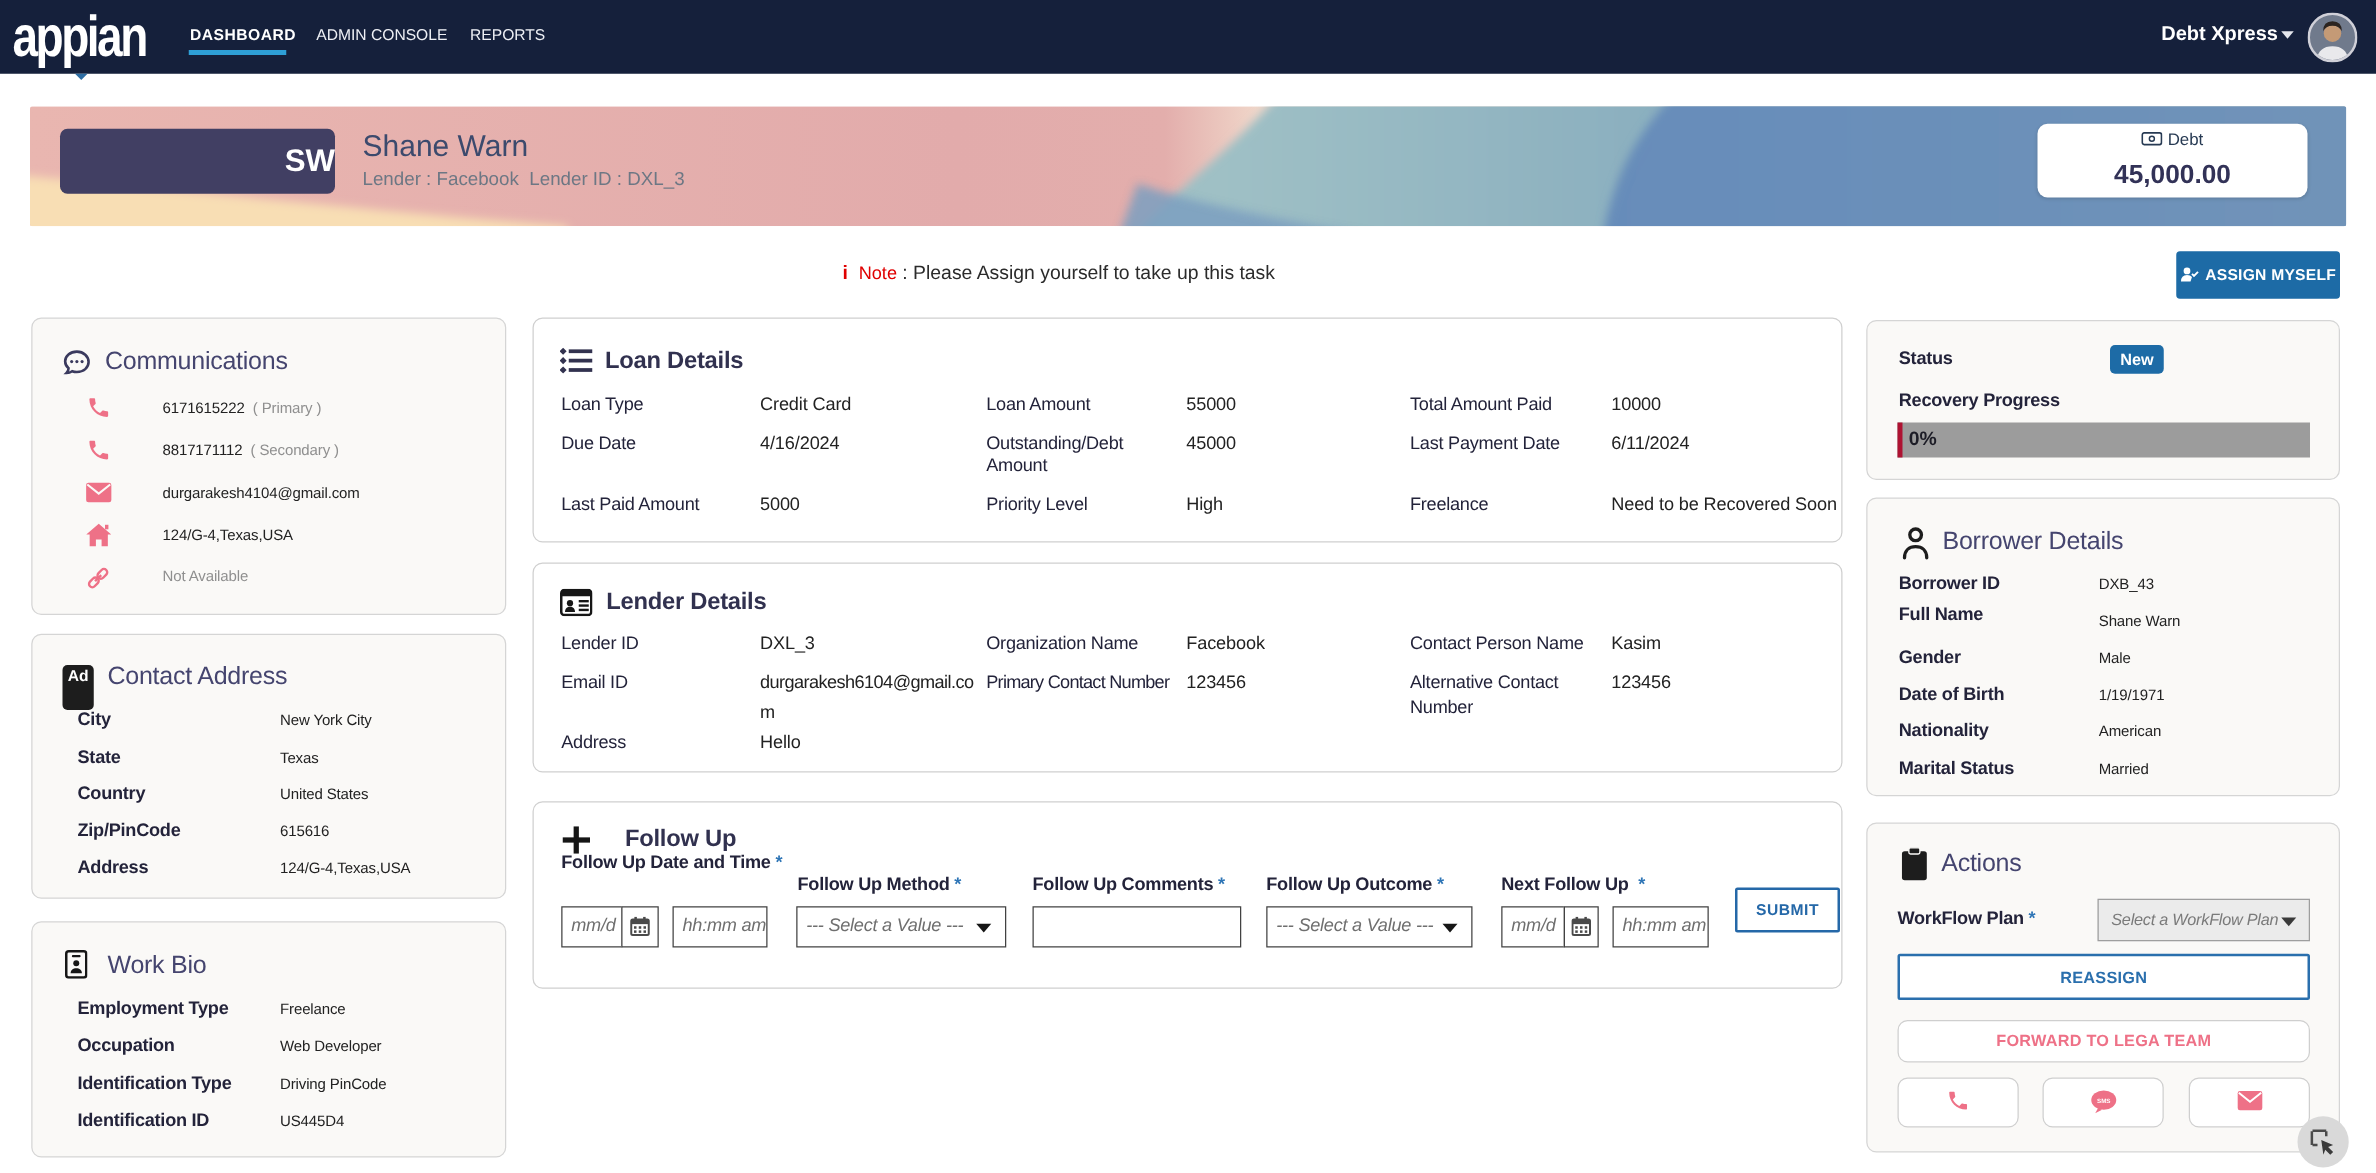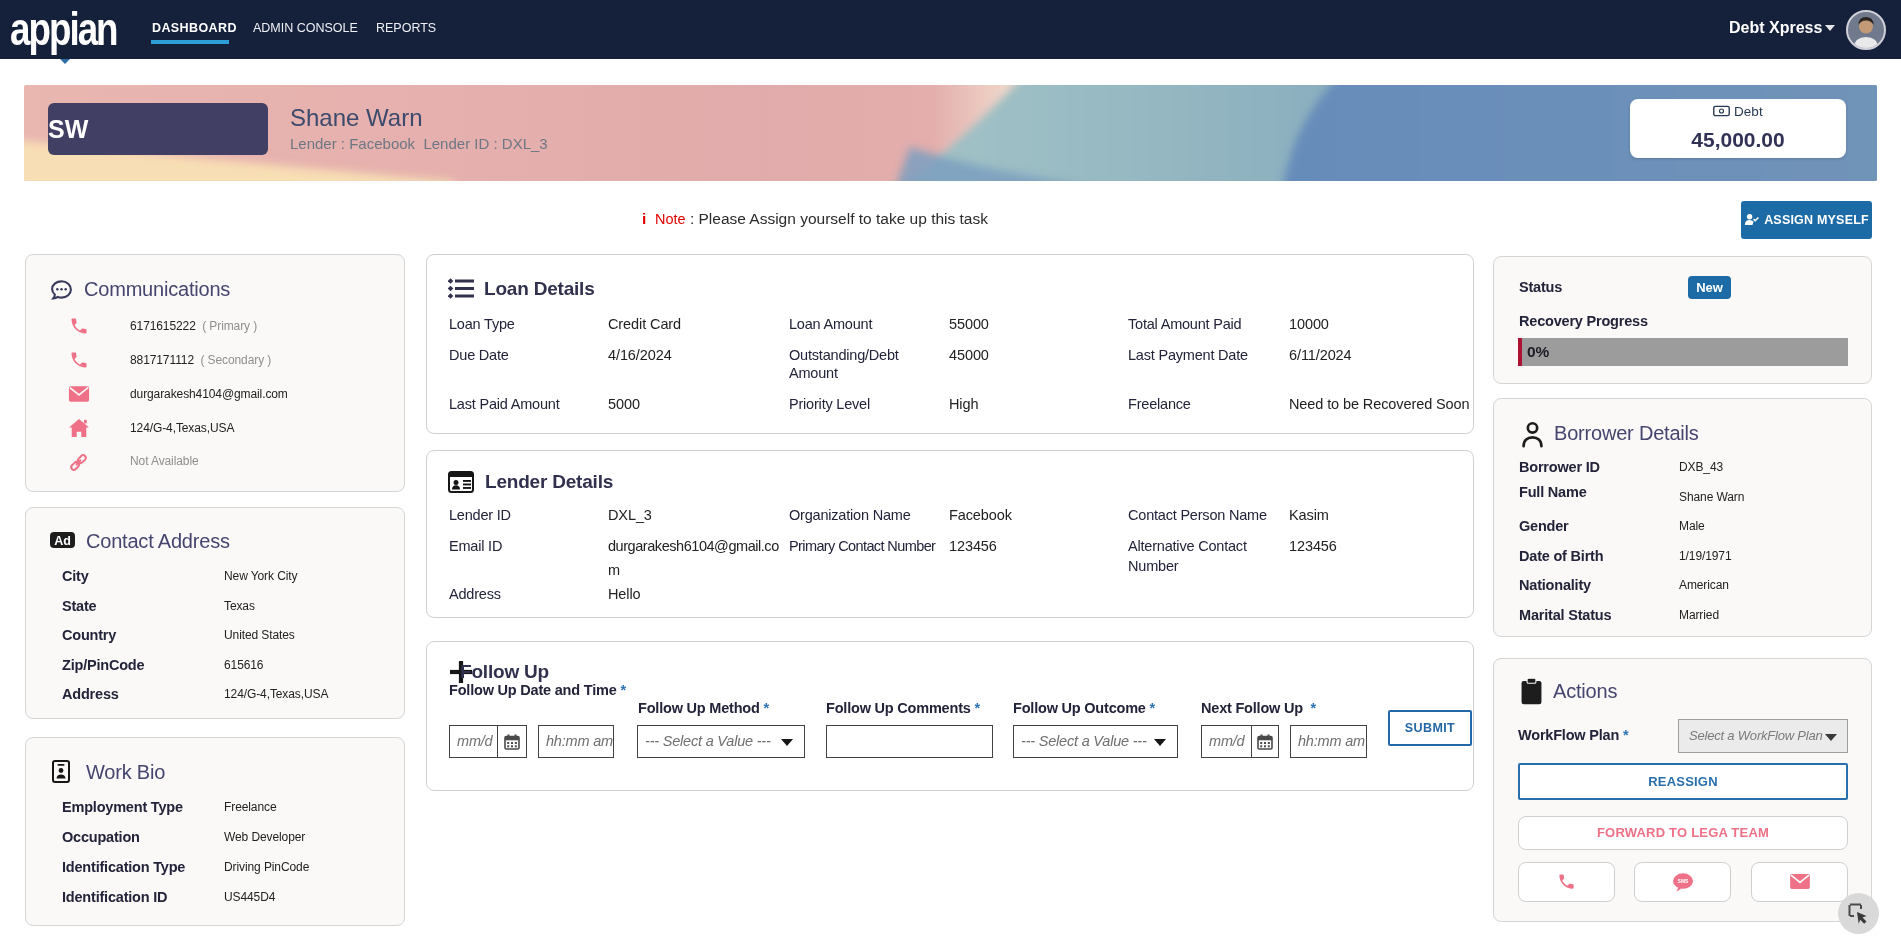--- a/index.html
+++ b/index.html
@@ -64,32 +64,32 @@
 <filter id="soft" x="-20%" y="-50%" width="140%" height="200%">
           <feGaussianBlur stdDeviation="4"></feGaussianBlur>
         </filter>
 </defs>
 <rect width="1853" height="96" fill="url(#hp)"></rect>
 <path d="M1000 -10 C 965 30 925 60 880 106 L 1873 106 L 1873 -10 Z" fill="url(#ht)" filter="url(#soft)"></path>
 <path d="M868 112 L 886 62 C 952 84 1030 95 1118 112 Z" fill="#7b9fc0" opacity=".85" filter="url(#soft)"></path>
 <path d="M1316 -10 C 1282 25 1266 60 1258 106 L 1873 106 L 1873 -10 Z" fill="url(#hb)" filter="url(#soft)"></path>
 <path d="M-10 55 C 150 70 280 84 430 96 L 430 106 L -10 106 Z" fill="#f8deb4" filter="url(#soft)"></path>
 </svg></div>
-<div class="abs" style="left:48px;top:103px;width:220px;height:52px;background:#413f63;border-radius:6px;color:#fff;font-size:25px;font-weight:bold;text-align:left;line-height:52px">SW</div>
+<div class="abs" style="left:48px;top:103px;width:220px;height:52px;background:#413f63;border-radius:6px;color:#fff;font-size:25px;font-weight:bold;text-align:right;line-height:52px">SW</div>
 <div class="abs" style="left:290px;top:104px;font-size:24px;color:#3c4a6d">Shane Warn</div>
 <div class="abs" style="left:290px;top:135px;font-size:15px;color:#6d7784">Lender : Facebook&nbsp;&nbsp;Lender ID : DXL_3</div>
 <div class="abs" style="left:1630px;top:99px;width:216px;height:59px;background:#fff;border-radius:8px;box-shadow:0 1px 3px rgba(0,0,0,.15)"></div>
 <div class="abs" style="left:1630px;top:104px;width:216px;text-align:center;font-size:13.5px;color:#273a53">
 <svg width="17" height="12" viewBox="0 0 22 14" style="vertical-align:-1px">
       <rect x="1" y="1" width="20" height="12" rx="2" fill="none" stroke="#273a53" stroke-width="1.8"></rect>
       <circle cx="11" cy="7" r="2.6" fill="none" stroke="#273a53" stroke-width="1.5"></circle>
     </svg> Debt</div>
 <div class="abs" style="left:1630px;top:128px;width:216px;text-align:center;font-size:21px;font-weight:bold;color:#323257">45,000.00</div>
 
-<div class="abs" style="left:642px;top:210px;font-size:15.5px;color:#2b2b2b"><span style="color:#e00000;font-weight:bold">i</span>&nbsp; <span style="color:#e00000;font-size:14.5px">Note</span> : Please Assign yourself to take up this task</div>
+<div class="abs" style="left:674px;top:210px;font-size:15.5px;color:#2b2b2b"><span style="color:#e00000;font-weight:bold">i</span>&nbsp; <span style="color:#e00000;font-size:14.5px">Note</span> : Please Assign yourself to take up this task</div>
 <div class="abs" style="left:1741px;top:201px;width:131px;height:38px;background:#1d6ba6;border-radius:3px;color:#fff;font-size:12.5px;font-weight:bold;text-align:center;line-height:38px;letter-spacing:.2px">
 <svg width="16" height="13" viewBox="0 0 20 16" style="vertical-align:-2px;margin-right:4px">
       <circle cx="7" cy="4.5" r="3.4" fill="#fff"></circle>
       <path d="M1 15 q0-6.5 6-6.5 q3.4 0 5 2.2 L10.5 15z" fill="#fff"></path>
       <path d="M12 7.5 l2 2 4-4" stroke="#fff" stroke-width="2" fill="none"></path>
     </svg>ASSIGN MYSELF</div>
 
 <div class="card" style="left:25px;top:254px;width:380px;height:238px"></div>
 <div class="card" style="left:25px;top:507px;width:380px;height:212px"></div>
 <div class="card" style="left:25px;top:737px;width:380px;height:189px"></div>
@@ -122,21 +122,21 @@
       <rect x="12.5" y="9" width="10" height="6" rx="3"></rect>
       <line x1="8" y1="12" x2="16" y2="12"></line>
     </g>
   </svg>
 <div class="v" style="left:130px;top:316px">6171615222 <span class="g">&nbsp;( Primary )</span></div>
 <div class="v" style="left:130px;top:350px">8817171112 <span class="g">&nbsp;( Secondary )</span></div>
 <div class="v" style="left:130px;top:384px">durgarakesh4104@gmail.com</div>
 <div class="v" style="left:130px;top:418px">124/G-4,Texas,USA</div>
 <div class="v g" style="left:130px;top:451px">Not Available</div>
 
-<div class="abs" style="left:50px;top:532px;width:25px;height:16px;background:#1d1d1d;border-radius:4px;color:#fff;font-size:12.5px;font-weight:bold;text-align:center;line-height:19px">Ad</div>
+<div class="abs" style="left:50px;top:532px;width:25px;height:36px;background:#1d1d1d;border-radius:4px;color:#fff;font-size:12.5px;font-weight:bold;text-align:center;line-height:19px">Ad</div>
 <div class="t1" style="left:86px;top:530px">Contact Address</div>
 <div class="b" style="left:62px;top:566px">City</div>
 <div class="v" style="left:224px;top:566px">New York City</div>
 <div class="b" style="left:62px;top:596px">State</div>
 <div class="v" style="left:224px;top:596px">Texas</div>
 <div class="b" style="left:62px;top:625px">Country</div>
 <div class="v" style="left:224px;top:625px">United States</div>
 <div class="b" style="left:62px;top:655px">Zip/PinCode</div>
 <div class="v" style="left:224px;top:655px">615616</div>
 <div class="b" style="left:62px;top:684px">Address</div>
@@ -217,21 +217,21 @@
 <div class="b2" style="left:1128px;top:536px">Alternative Contact</div>
 <div class="b2" style="left:1128px;top:556px">Number</div>
 <div class="v2" style="left:1289px;top:536px">123456</div>
 <div class="b2" style="left:449px;top:584px">Address</div>
 <div class="v2" style="left:608px;top:584px">Hello</div>
 
 <svg class="abs" style="left:450px;top:661px" width="22" height="22" viewBox="0 0 22 22">
     <rect x="8.9" y="0" width="4.2" height="22" fill="#161616"></rect>
     <rect x="0" y="8.9" width="22" height="4.2" fill="#161616"></rect>
   </svg>
-<div class="t2" style="left:460px;top:661px">Follow Up</div>
+<div class="t2" style="left:500px;top:661px">Follow Up</div>
 <div class="b" style="left:449px;top:680px">Follow Up Date and Time <span class="star">*</span></div>
 <div class="b" style="left:638px;top:698px">Follow Up Method <span class="star">*</span></div>
 <div class="b" style="left:826px;top:698px">Follow Up Comments <span class="star">*</span></div>
 <div class="b" style="left:1013px;top:698px">Follow Up Outcome <span class="star">*</span></div>
 <div class="b" style="left:1201px;top:698px">Next Follow Up &nbsp;<span class="star">*</span></div>
 <div class="inp" style="left:449px;width:49px">mm/d</div>
 <div class="abs" style="left:497px;top:725px;width:30px;height:33px;background:#fff;border:1px solid #424242;text-align:center;line-height:31px">
 <svg width="16" height="16" viewBox="0 0 16 16" style="vertical-align:-3px">
       <rect x="1" y="2.5" width="14" height="12.5" rx="1.2" fill="none" stroke="#4a4a4a" stroke-width="1.6"></rect>
       <rect x="1" y="2.5" width="14" height="3.8" fill="#4a4a4a"></rect>

